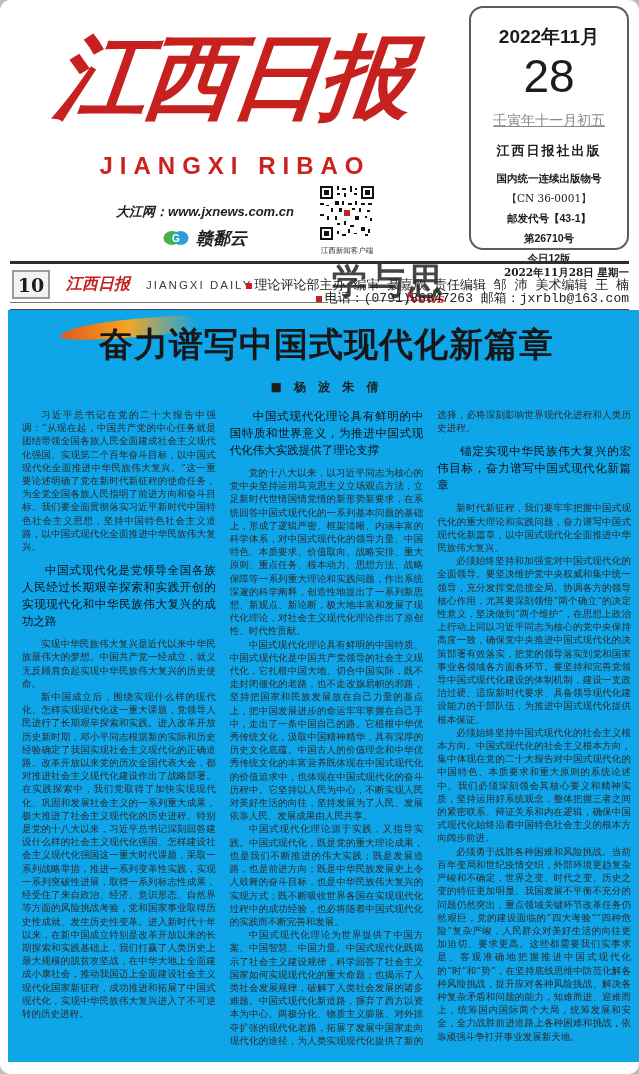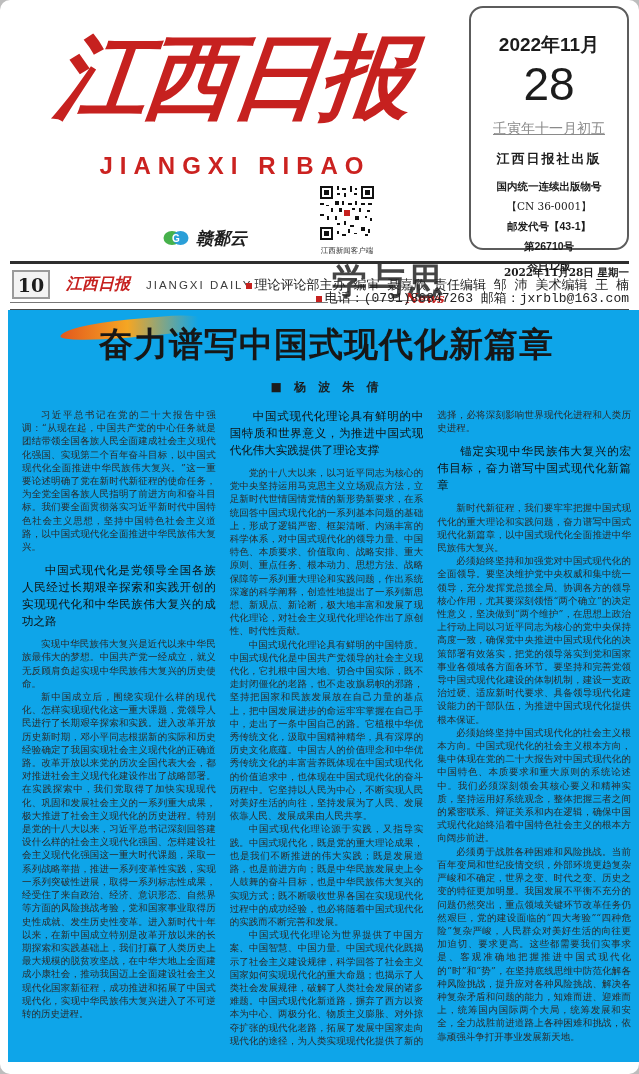--- a/index.html
+++ b/index.html
@@ -19,21 +19,21 @@
             font-size:13px;font-weight:bold;font-style:italic;color:#222;
             font-family:"Liberation Sans",sans-serif;}
   .cloud-row{position:absolute;left:70px;top:227px;width:270px;display:flex;
              align-items:center;justify-content:center;gap:7px;}
   .cloud-name{font-size:17px;font-weight:bold;font-style:italic;color:#1e1e1e;}
   .qr-wrap{position:absolute;left:318px;top:186px;width:58px;text-align:center;}
   .qr-caption{font-size:7.5px;color:#333;margin-top:2px;font-family:"Liberation Sans",sans-serif;}
 
   .date-box{position:absolute;right:10px;top:6px;width:160px;height:244px;
             border:2px solid #5c5c5c;border-radius:14px;background:#fff;
-            text-align:center;padding-top:24px;box-sizing:border-box;}
+            text-align:center;padding-top:16px;box-sizing:border-box;}
   .db-ym{font-size:19px;font-weight:bold;font-family:"Liberation Sans",sans-serif;}
   .db-day{font-size:46px;line-height:52px;font-family:"Liberation Sans",sans-serif;}
   .db-week{font-size:15px;font-weight:bold;margin-top:2px;font-family:"Liberation Sans",sans-serif;}
   .db-lunar{font-size:14px;color:#8a8a8a;margin-top:10px;text-decoration:underline;}
   .db-pub{font-size:13px;font-weight:bold;letter-spacing:2px;margin-top:12px;}
   .db-small{font-size:10.5px;font-weight:bold;margin-top:6px;font-family:"Liberation Sans",sans-serif;}
   .db-small.serif{font-family:"DejaVu Serif",serif;font-weight:normal;}
 
   
   .section-bar{position:absolute;left:10px;top:261px;width:619px;height:45px;
@@ -74,20 +74,21 @@
        line-height:17px;color:#101010;margin:9px 0 7px 0;text-indent:2em;}
 </style>
 </head>
 <body>
 
 <div class="page">
 
   <div class="masthead">
     <div class="calligraphy">江西日报</div>
     <div class="latin-title">JIANGXI RIBAO</div>
+    <div class="web-line">大江网：www.jxnews.com.cn</div>
 
     <div class="cloud-row">
       <span>
         <svg width="26" height="18" viewBox="0 0 26 18">
           <ellipse cx="9" cy="10" rx="8.5" ry="7" fill="#46b14b"></ellipse>
           <ellipse cx="17.5" cy="10" rx="8" ry="7" fill="#2a9fd8"></ellipse>
           <text x="9" y="14" font-size="10" font-weight="bold" fill="#ffffff" font-family="Liberation Sans, sans-serif">G</text>
         </svg>
       </span>
       <span class="cloud-name">赣鄱云</span>

